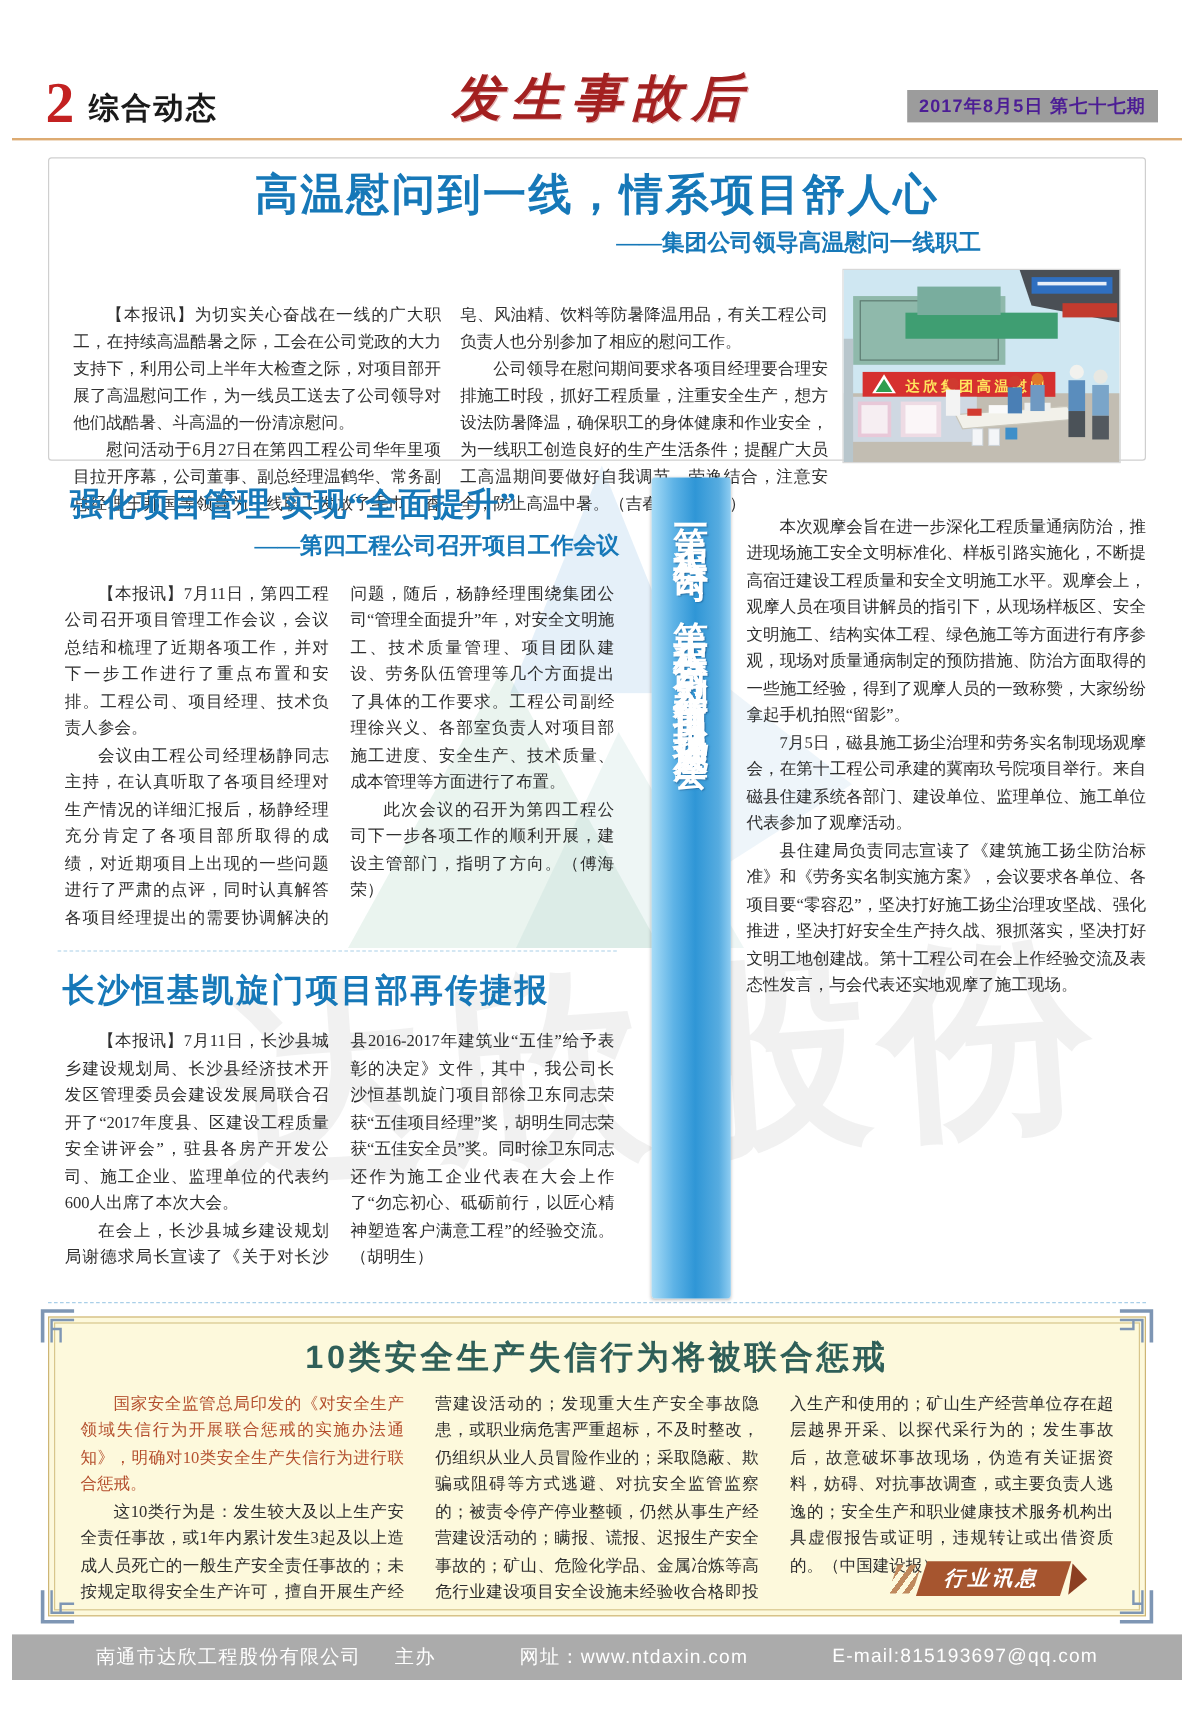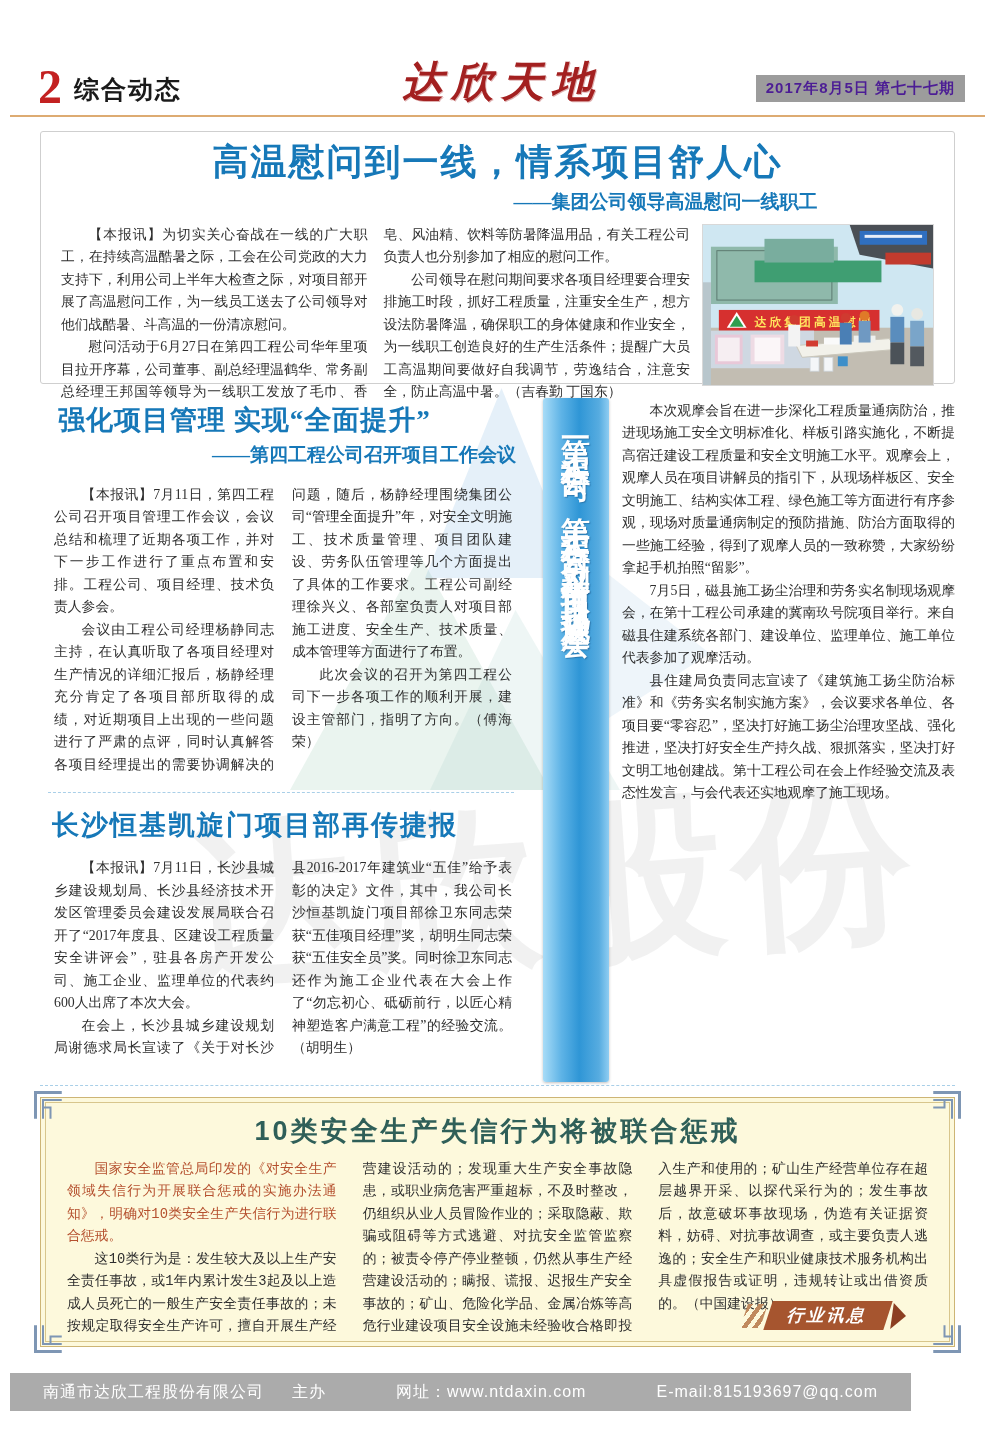--- a/index.html
+++ b/index.html
@@ -28,21 +28,21 @@
     font-family:"Liberation Sans",sans-serif; letter-spacing:2px; }
   .masthead { position:absolute; left:0; right:0; bottom:2px; text-align:center;
     font-size:42px; font-weight:bold; font-style:italic; color:#a32020;
     font-family:"DejaVu Serif",serif; letter-spacing:8px; text-shadow:1px 1px 0 rgba(163,32,32,0.35); }
   .date-badge { position:absolute; right:0; bottom:10px; background:#9c9c9c; color:#4c1d95;
     font-family:"Liberation Sans",sans-serif; font-size:15px; font-weight:bold;
     padding:4px 10px; letter-spacing:1px; }
   .hdr-rule { position:absolute; left:10px; right:10px; top:115px; height:2px; background:#ddab72; z-index:2; }
 
   
-  .btxt { font-size:13.8px; line-height:1.63; text-align:justify; color:#2e2e2e; }
+  .btxt { font-size:13.8px; line-height:1.63; text-align:justify; color:#2e2e2e;margin-top:28px; }
   .btxt p { text-indent:2em; }
   .blue { color:#1678b8; }
 
   
   .a1-box { position:absolute; left:40px; top:131px; width:915px; height:253px; z-index:1;
     border:1px solid #cfcfcf; border-radius:3px; padding:6px 20px 0 20px; background:rgba(255,255,255,0.65); }
   .a1-title { text-align:center; font-size:36px; font-weight:bold; letter-spacing:2px; }
   .a1-sub { text-align:center; font-size:19px; font-weight:bold; transform:translateX(168px); margin-top:2px; }
   .a1-row { display:flex; margin-top:9px; gap:12px; }
   .a1-flow { width:657px; columns:2; column-gap:16px; }
@@ -69,61 +69,61 @@
     text-shadow:1px 1px 1px rgba(30,90,140,0.5); }
 
   .mid-right { position:absolute; left:582px; top:6px; width:333px; }
 
   
   .notice { position:absolute; left:40px; top:1097px; width:915px; height:250px; z-index:1;
     background:#fdf9dc; border:1px solid #cdb575; }
   .notice-inner { position:absolute; left:4px; top:4px; right:4px; bottom:4px; border:1px solid #d8c68c; }
   .notice-title { text-align:center; font-size:27px; font-weight:bold; color:#2f5f58;
     font-family:"Liberation Sans",sans-serif; letter-spacing:3px; margin-top:15px; }
-  .notice-body { margin:10px 26px 0 26px; columns:3; column-gap:26px;font-family:Liberation Mono, monospace; }
+  .notice-body { margin:10px 26px 0 26px; columns:3; column-gap:26px; }
   .notice-body .lead { color:#b5502e; }
   .corner { position:absolute; width:30px; height:30px; z-index:2; }
   .corner svg { width:100%; height:100%; }
   .c-tl { left:-8px; top:-8px; }
   .c-tr { right:-8px; top:-8px; transform:rotate(90deg); }
   .c-br { right:-8px; bottom:-8px; transform:rotate(180deg); }
   .c-bl { left:-8px; bottom:-8px; transform:rotate(270deg); }
 
   .ribbon { position:absolute; right:48px; bottom:16px; display:flex; align-items:center; }
   .rib-chev { width:20px; height:24px; background:
     repeating-linear-gradient(112deg,#c08a5e 0 5px,rgba(0,0,0,0) 5px 10px); transform:skewX(-18deg); }
   .rib-label { background:#a6552f; color:#fff; font-family:"Liberation Sans",sans-serif;
     font-size:17px; font-weight:bold; letter-spacing:3px; padding:3px 20px;
     transform:skewX(-18deg); margin:0 4px; }
   .rib-arrow { width:0; height:0; border-top:13px solid transparent; border-bottom:13px solid transparent;
     border-left:14px solid #8c3f22; transform:skewX(-8deg); }
 
   
-  .footer { position:absolute; left:10px; top:1362px; width:901px; height:38px; background:#ababab;
+  .footer { position:absolute; left:10px; top:1362px; width:975px; height:38px; background:#ababab;
     display:flex; align-items:center; justify-content:center; gap:0; z-index:1;
-    font-family:"Liberation Sans",sans-serif; color:#fff; font-size:16px; letter-spacing:1px;margin-top:11px; }
+    font-family:"Liberation Sans",sans-serif; color:#fff; font-size:16px; letter-spacing:1px; }
   .footer span { white-space:nowrap; }
   .f-gap-s { margin-left:28px; }
   .f-gap-l { margin-left:70px; }
 </style>
 </head>
 <body>
 
 <div class="wm wm-tri-blue"></div>
 <div class="wm wm-tri-green1"></div>
 <div class="wm wm-tri-green2"></div>
 <div class="wm wm-tri-blue2"></div>
 <div class="wm wm-call">达欣股份</div>
 
 <div class="hdr">
   <div class="hdr-left">
     <span class="page-num">2</span>
     <span class="section-name">综合动态</span>
   </div>
-  <div class="masthead">达欣天地</div>
+  <div class="masthead">发生事故后</div>
   <div class="date-badge">2017年8月5日  第七十七期</div>
 </div>
 <div class="hdr-rule"></div>
 
 <div class="a1-box">
   <div class="a1-title blue">高温慰问到一线，情系项目舒人心</div>
   <div class="a1-sub blue">——集团公司领导高温慰问一线职工</div>
   <div class="a1-row">
     <div class="a1-flow btxt">
       <p>【本报讯】为切实关心奋战在一线的广大职工，在持续高温酷暑之际，工会在公司党政的大力支持下，利用公司上半年大检查之际，对项目部开展了高温慰问工作，为一线员工送去了公司领导对他们战酷暑、斗高温的一份清凉慰问。</p>

